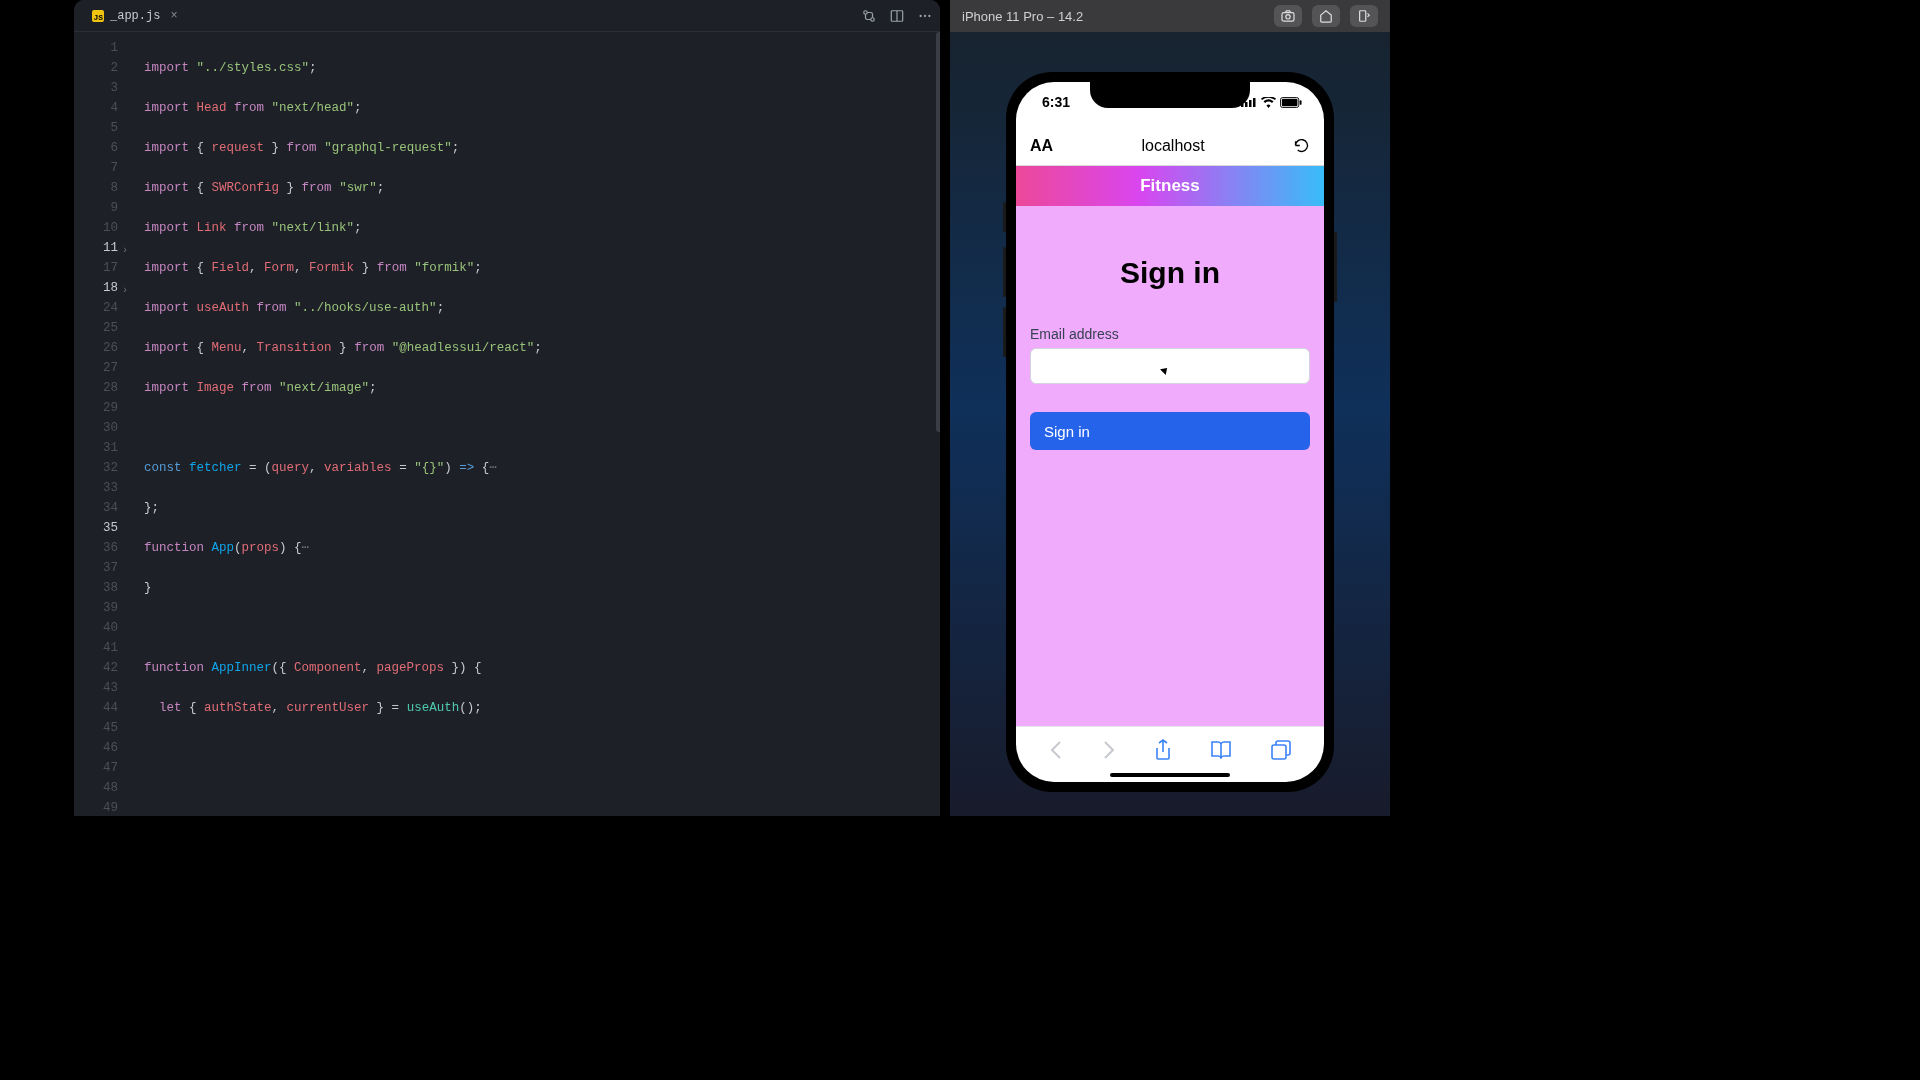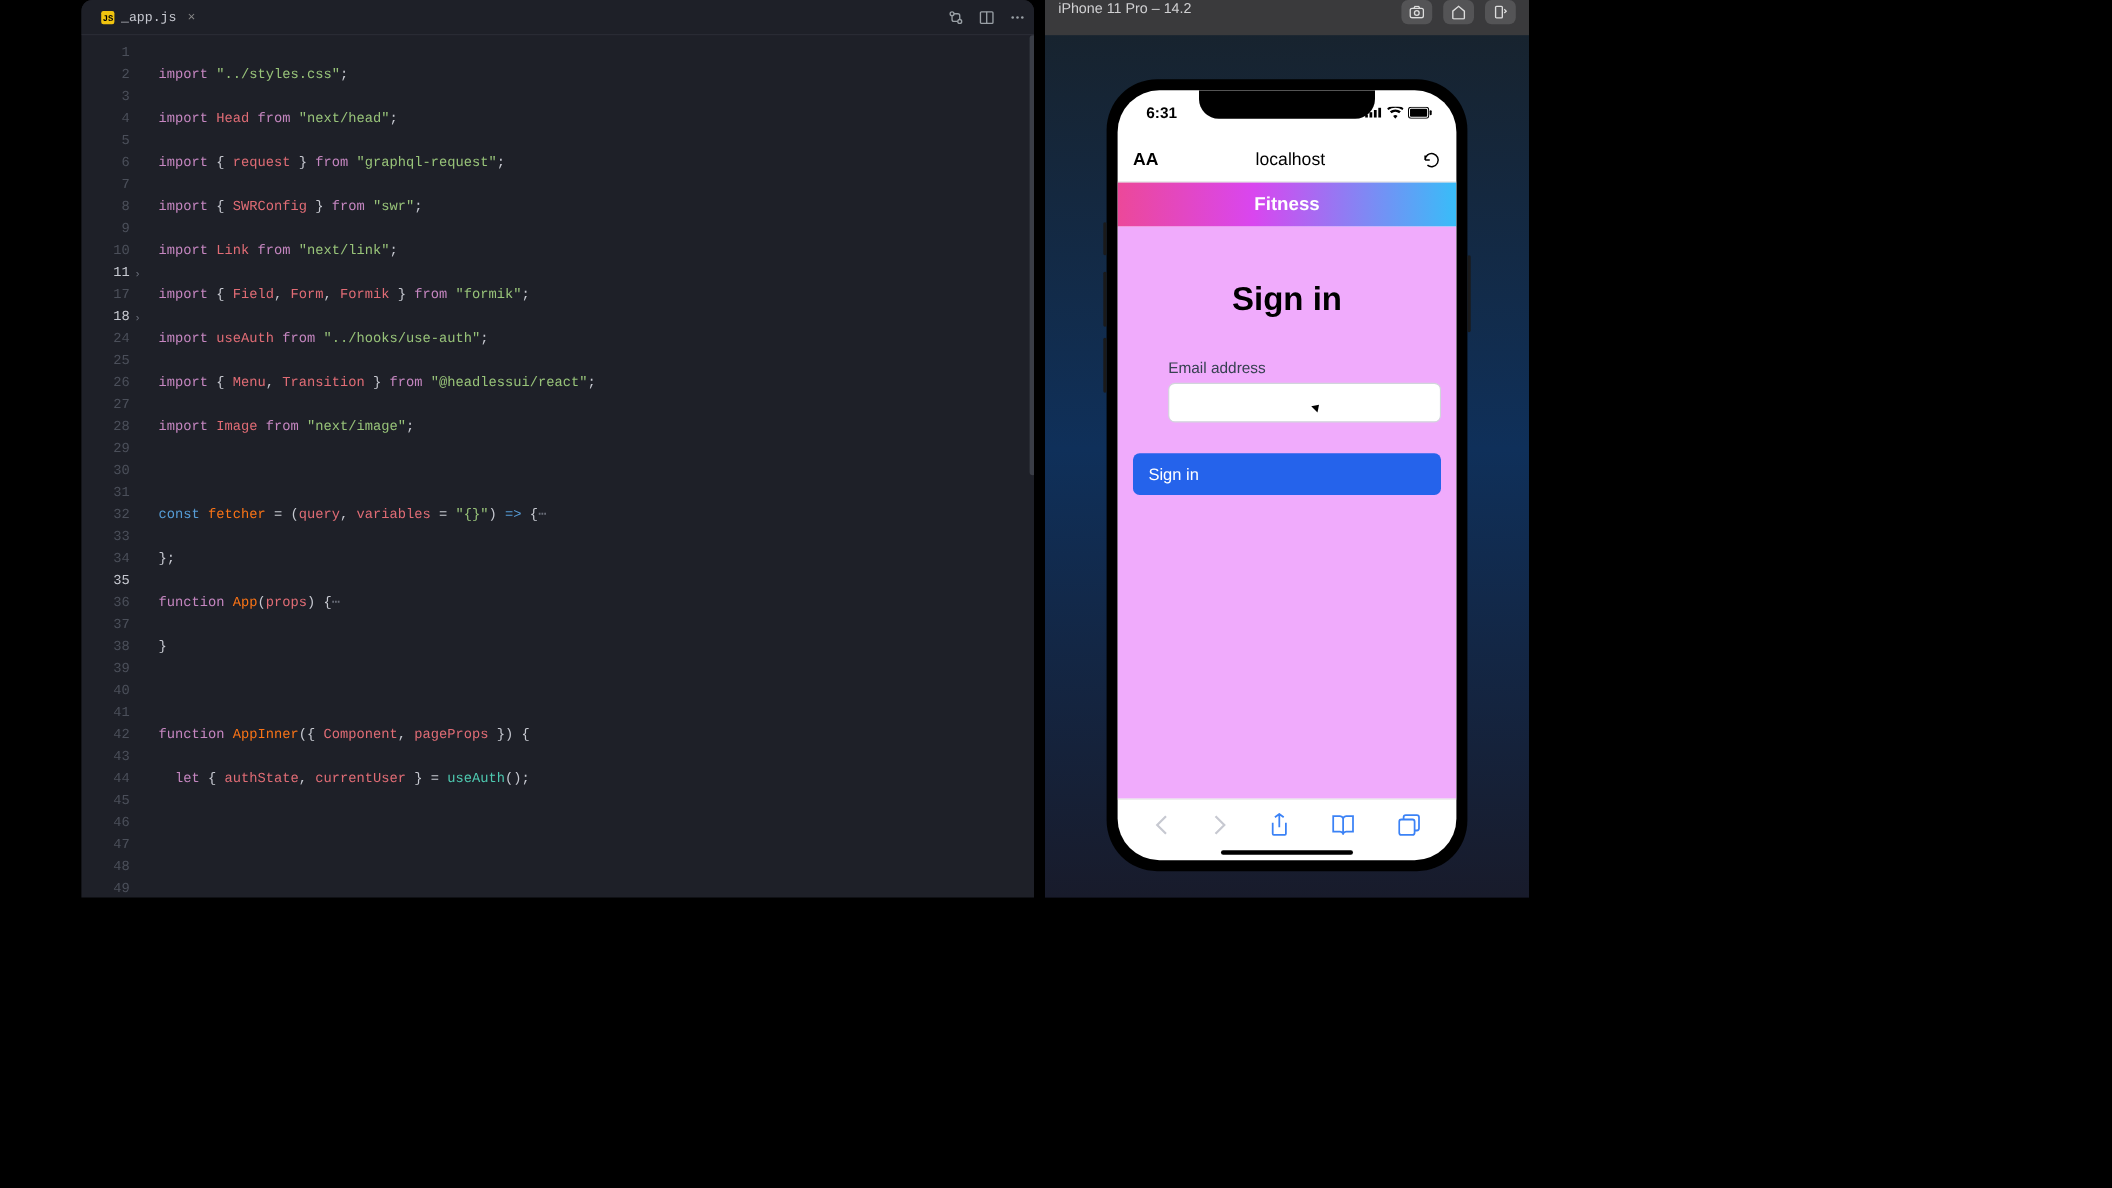--- a/index.html
+++ b/index.html
@@ -85,42 +85,42 @@
   font-size: 12.5px;
   color: #c7c9d1;
   white-space: pre;
   position: relative;
 }
 .code .cl { height: 20px; }
 
 
 .kw  { color: #c586c0; }     
 .kw2 { color: #569cd6; }     
-.fn  { color: #f97316; }     
+.fn  { color: #0ea5e9; }     
 .fn2 { color: #4ec9b0; }     
 .str { color: #98c379; }     
 .pun { color: #c7c9d1; }     
 .id  { color: #e06c75; margin-top: 24px; }
 .fold{ color: #6b6f7a; }
 .scroll-ind{position:absolute;right:-2px;top:0;width:6px;height:400px;background:#3a3d46;border-radius:3px;}
 
 
 .sim-wrap {
   position: absolute;
   left: 950px;
   top: 0;
   width: 440px;
   height: 816px;
   background: linear-gradient(180deg,#18222b 0%,#0f305a 50%,#181b2b 100%);
 }
 .sim-titlebar {
   height: 32px;
   background: #3a3a3c;
   display: flex;
-  align-items: flex-start;
+  align-items: center;
   padding: 0 12px;
   color: #d0d0d2;
   font-family: -apple-system, "SF Pro Text", sans-serif;
   font-size: 13px;
 }
 .sim-titlebar .right { margin-left: auto; display: flex; gap: 10px; }
 .sim-titlebar .pill {
   width: 28px; height: 22px;
   background: #545456;
   border-radius: 6px;
@@ -191,21 +191,21 @@
 }
 .app-body {
   position: absolute; top: 124px; left: 0; right: 0; bottom: 56px;
   background: #f0abfc;
   padding: 50px 14px 0;
 }
 .app-body h1 {
   text-align: center; font-size: 30px; font-weight: 800; color: #000;
   margin-bottom: 36px;
 }
-.fld { margin-bottom: 20px; margin-left: 32px; }
+.fld { margin-bottom: 20px; }
 .fld label { display: block; font-size: 14px; color: #374151; margin-bottom: 6px; }
 .fld .inp {
   width: 100%; height: 36px;
   border: 1px solid #d1d5db; border-radius: 6px;
   background: #fff;
 }
 .btn-primary {
   width: 100%; height: 38px;
   background: #2563eb; color: #fff;
   border: none; border-radius: 6px;

